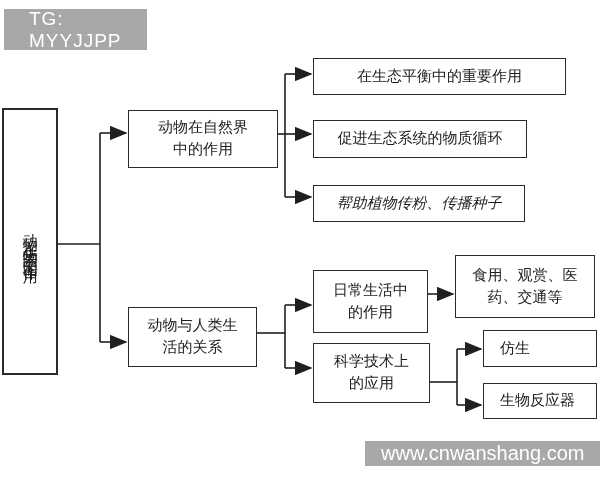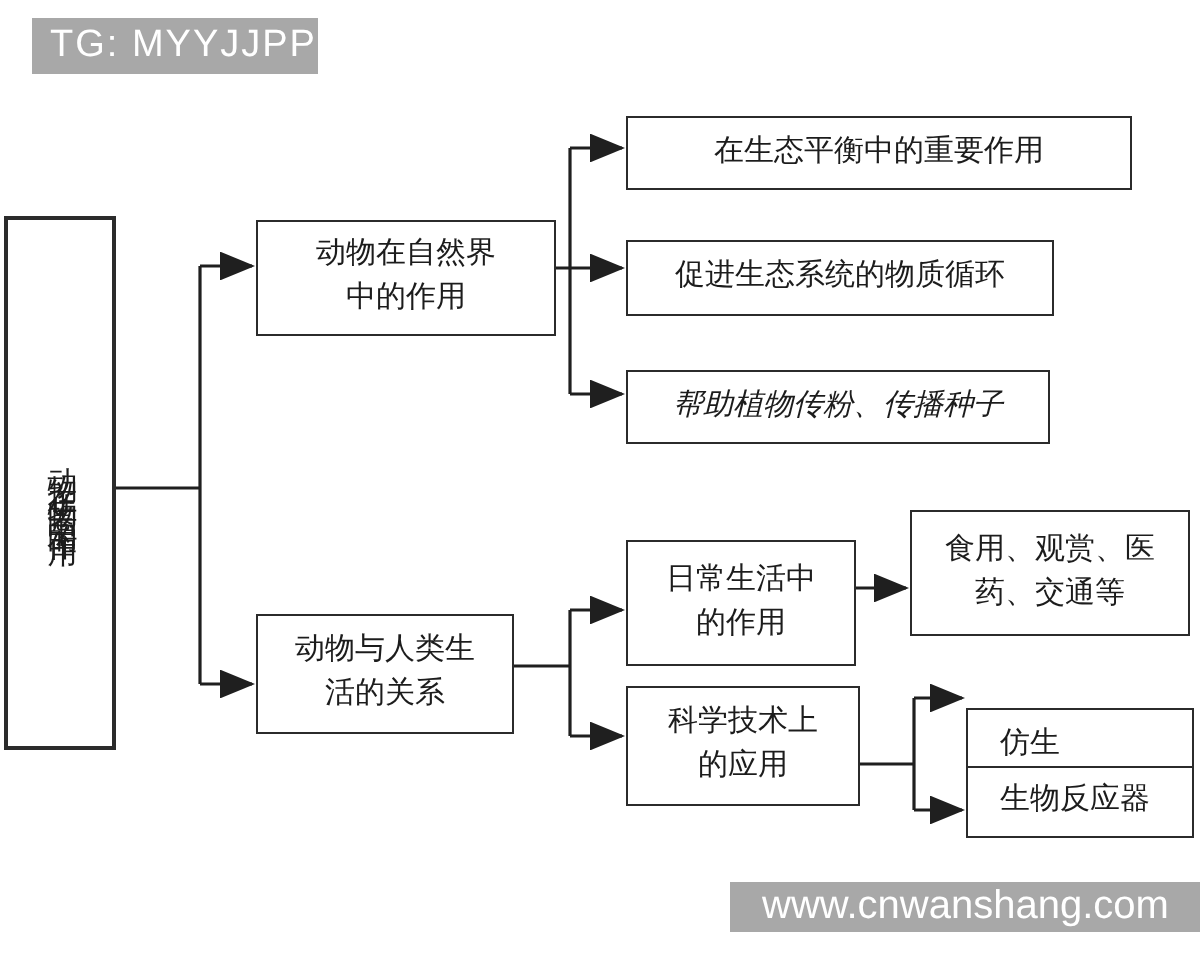--- a/index.html
+++ b/index.html
@@ -17,21 +17,21 @@
   .node-root{
     writing-mode:vertical-rl;letter-spacing:4px;line-height:1.1;
     border-width:2px;
   }
   .node-left{justify-content:flex-start;text-align:left;padding-left:16px;}
   .banner{
     position:absolute;background:#a8a8a8;color:#ffffff;
     font-family:"Liberation Sans","DejaVu Sans",sans-serif;
     display:flex;align-items:center;box-sizing:border-box;
   }
-  .banner-tg{left:16px;top:9px;width:143px;height:28px;font-size:19px;padding-left:9px;letter-spacing:1px;}
+  .banner-tg{left:4px;top:9px;width:143px;height:41px;font-size:19px;padding-left:25px;letter-spacing:1px;}
   .banner-site{left:365px;top:441px;width:235px;height:25px;font-size:20px;padding-left:16px;}
 </style>
 </head>
 <body>
 
 <div class="stage">
 
   <svg class="wires" viewBox="0 0 600 480" xmlns="http://www.w3.org/2000/svg">
     <defs>
       <marker id="ah" markerWidth="11" markerHeight="9" refX="10" refY="4.5" orient="auto">
@@ -81,21 +81,21 @@
 
   <div class="node" style="left:313px;top:270px;width:115px;height:63px;">日常生活中
 的作用</div>
 
   <div class="node" style="left:455px;top:255px;width:140px;height:63px;">食用、观赏、医
 药、交通等</div>
 
   <div class="node" style="left:313px;top:343px;width:117px;height:60px;">科学技术上
 的应用</div>
 
-  <div class="node node-left" style="left:483px;top:330px;width:114px;height:37px;margin-top:24px;">仿生</div>
+  <div class="node node-left" style="left:483px;top:330px;width:114px;height:37px;">仿生</div>
 
   <div class="node node-left" style="left:483px;top:383px;width:114px;height:36px;">生物反应器</div>
 
   <div class="banner banner-tg">TG: MYYJJPP</div>
 
   <div class="banner banner-site">www.cnwanshang.com</div>
 
 </div>
 
 </body></html>

